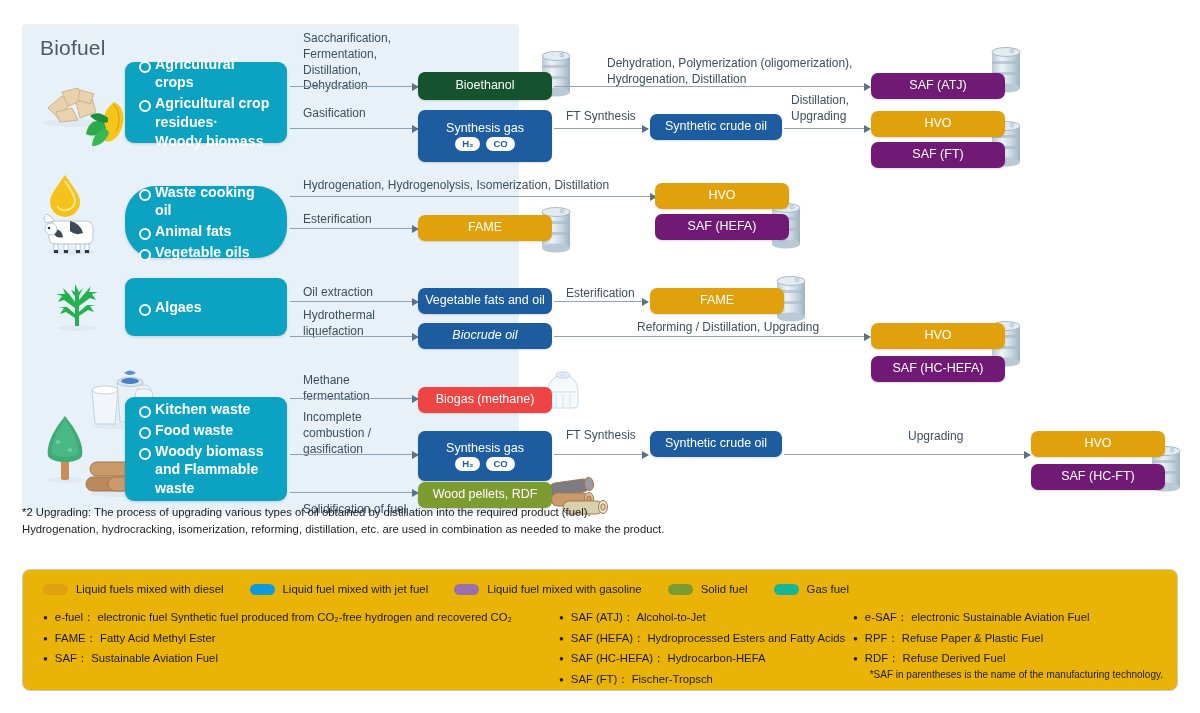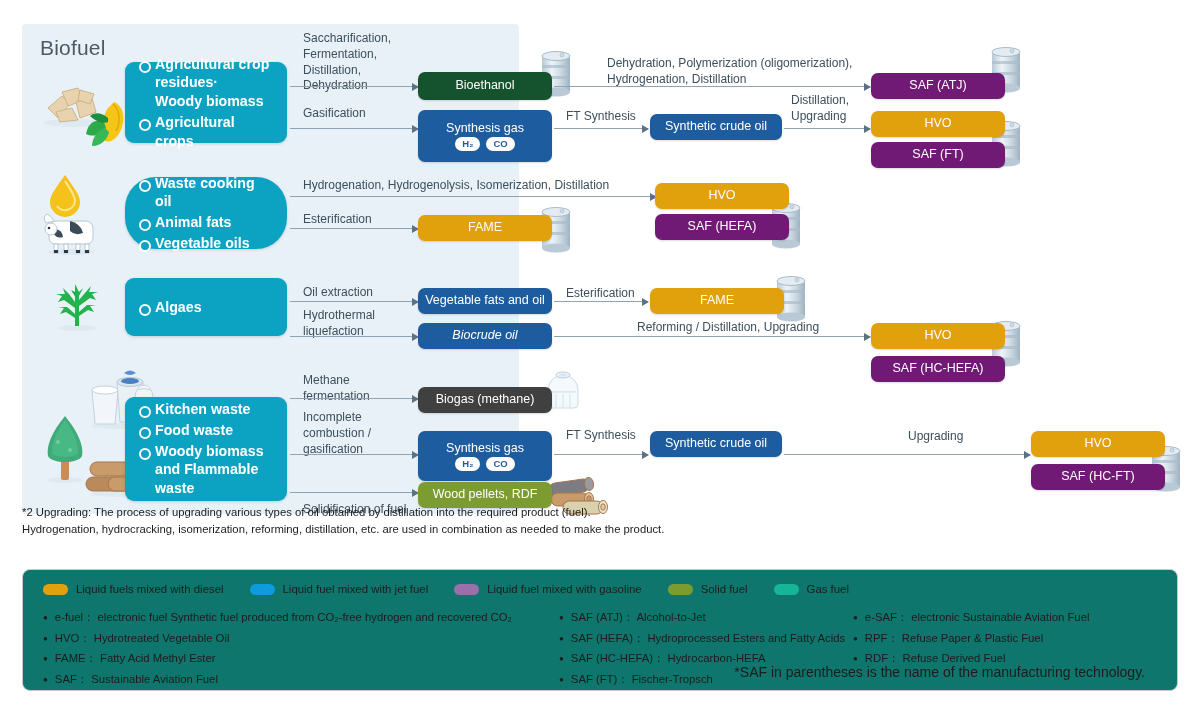--- a/index.html
+++ b/index.html
@@ -44,21 +44,21 @@
     content: ""; position: absolute; left: 0; top: 6px;
     width: 8px; height: 8px; border-radius: 50%;
     border: 2px solid #ffffff; background: #0ca3c3;
   }
 
   .b-purple { background: #14532d; }
   .b-dblue  { background: #1d5c9e; }
   .b-lblue  { background: #701a75; }
   .b-orange { background: #e0a10c; }
   .b-green  { background: #7c9c31; }
-  .b-teal   { background: #404040; }
+  .b-teal   { background: #ef4444; }
 
   .gaspill {
     display: inline-flex; align-items: center; justify-content: center;
     background: #ffffff; color: #1d5c9e; border-radius: 9px;
     font-size: 9.5px; font-weight: bold; padding: 1px 7px; margin: 0 3px;
     line-height: 1.2;
   }
   .gasrow { display: flex; justify-content: center; }
   .boxcol { display: flex; flex-direction: column; align-items: center; justify-content: center; width: 100%; }
 
@@ -82,42 +82,42 @@
   
   .note {
     position: absolute; font-size: 11.3px; color: #1c1c1c; line-height: 1.5;
     white-space: pre-line;
   }
 
   
   .legend-card {
     position: absolute; left: 22px; top: 569px;
     width: 1156px; height: 122px;
-    border: 1px solid #c9c9c9; border-radius: 8px; background: #0f766e;
+    border: 1px solid #c9c9c9; border-radius: 8px; background: #eab308;
   }
   .swatch-row { position: absolute; left: 20px; top: 13px; display: flex; align-items: center; }
   .swatch-item { display: flex; align-items: center; margin-right: 26px; }
   .swatch {
     width: 25px; height: 11px; border-radius: 6px; margin-right: 8px;
   }
   .swatch-label { font-size: 11.4px; color: #1c1c1c; }
 
   .abbr-cols { position: absolute; left: 20px; top: 39px; width: 1120px; }
   .abbr-col { position: absolute; top: 0; }
   .abbr-item {
     display: flex; align-items: flex-start;
     font-size: 11.3px; color: #1c1c1c; line-height: 1.55; margin-bottom: 3px;
   }
   .abbr-item:before {
     content: "\25CF"; font-size: 8px; margin-right: 7px;
     position: relative; top: 3px; color: #1c1c1c;
   }
   .footnote-right {
-    position: absolute; right: 32px; bottom: 10px;
-    font-size: 14px; color: #1c1c1c;
+    position: absolute; right: 14px; bottom: 10px;
+    font-size: 10px; color: #1c1c1c;
   }
 </style>
 </head>
 <body>
 
 <div id="root">
 
   <div class="panel"></div>
   <div class="panel-title">Biofuel</div>
 
@@ -208,27 +208,27 @@
       <ellipse cx="46" cy="40" rx="5" ry="7" fill="#dcbb93"></ellipse>
       <ellipse cx="46" cy="40" rx="2.5" ry="3.5" fill="#bb8a5c"></ellipse>
       <rect x="24" y="33" width="40" height="14" rx="7" fill="#c99a6a"></rect>
       <ellipse cx="64" cy="40" rx="5" ry="7" fill="#e0c19b"></ellipse>
       <ellipse cx="64" cy="40" rx="2.5" ry="3.5" fill="#c99a6a"></ellipse>
     </g>
   </svg>
 
   <div class="box src-box" style="left:125px; top:62px; width:162px; height:81px;">
     <ul class="src-list">
+      <li>Agricultural crops</li>
       <li style="white-space:pre-line;">Agricultural crop residues·
 Woody biomass</li>
-      <li>Agricultural crops</li>
     </ul>
   </div>
 
-  <div class="box src-box" style="left:125px; top:177px; width:162px; height:72px;border-radius:31px;">
+  <div class="box src-box" style="left:125px; top:186px; width:162px; height:72px;border-radius:31px;">
     <ul class="src-list">
       <li>Waste cooking oil</li>
       <li>Animal fats</li>
       <li>Vegetable oils</li>
     </ul>
   </div>
 
   <div class="box src-box" style="left:125px; top:278px; width:162px; height:58px;">
     <ul class="src-list">
       <li>Algaes</li>
@@ -466,21 +466,20 @@
       </div>
       <div class="swatch-item">
         <span class="swatch" style="background:#16b597;"></span>
         <span class="swatch-label">Gas fuel</span>
       </div>
     </div>
 
     <div class="abbr-cols">
       <div class="abbr-col" style="left:0px; width:510px;">
         <div class="abbr-item">e-fuel： electronic fuel   Synthetic fuel produced from CO₂-free hydrogen and recovered CO₂</div>
-        <div class="abbr-item">HVO： Hydrotreated Vegetable Oil</div>
         <div class="abbr-item">FAME： Fatty Acid Methyl Ester</div>
         <div class="abbr-item">SAF： Sustainable Aviation Fuel</div>
       </div>
       <div class="abbr-col" style="left:516px; width:300px;">
         <div class="abbr-item">SAF (ATJ)： Alcohol-to-Jet</div>
         <div class="abbr-item">SAF (HEFA)： Hydroprocessed Esters and Fatty Acids</div>
         <div class="abbr-item">SAF (HC-HEFA)： Hydrocarbon-HEFA</div>
         <div class="abbr-item">SAF (FT)： Fischer-Tropsch</div>
       </div>
       <div class="abbr-col" style="left:810px; width:300px;">

